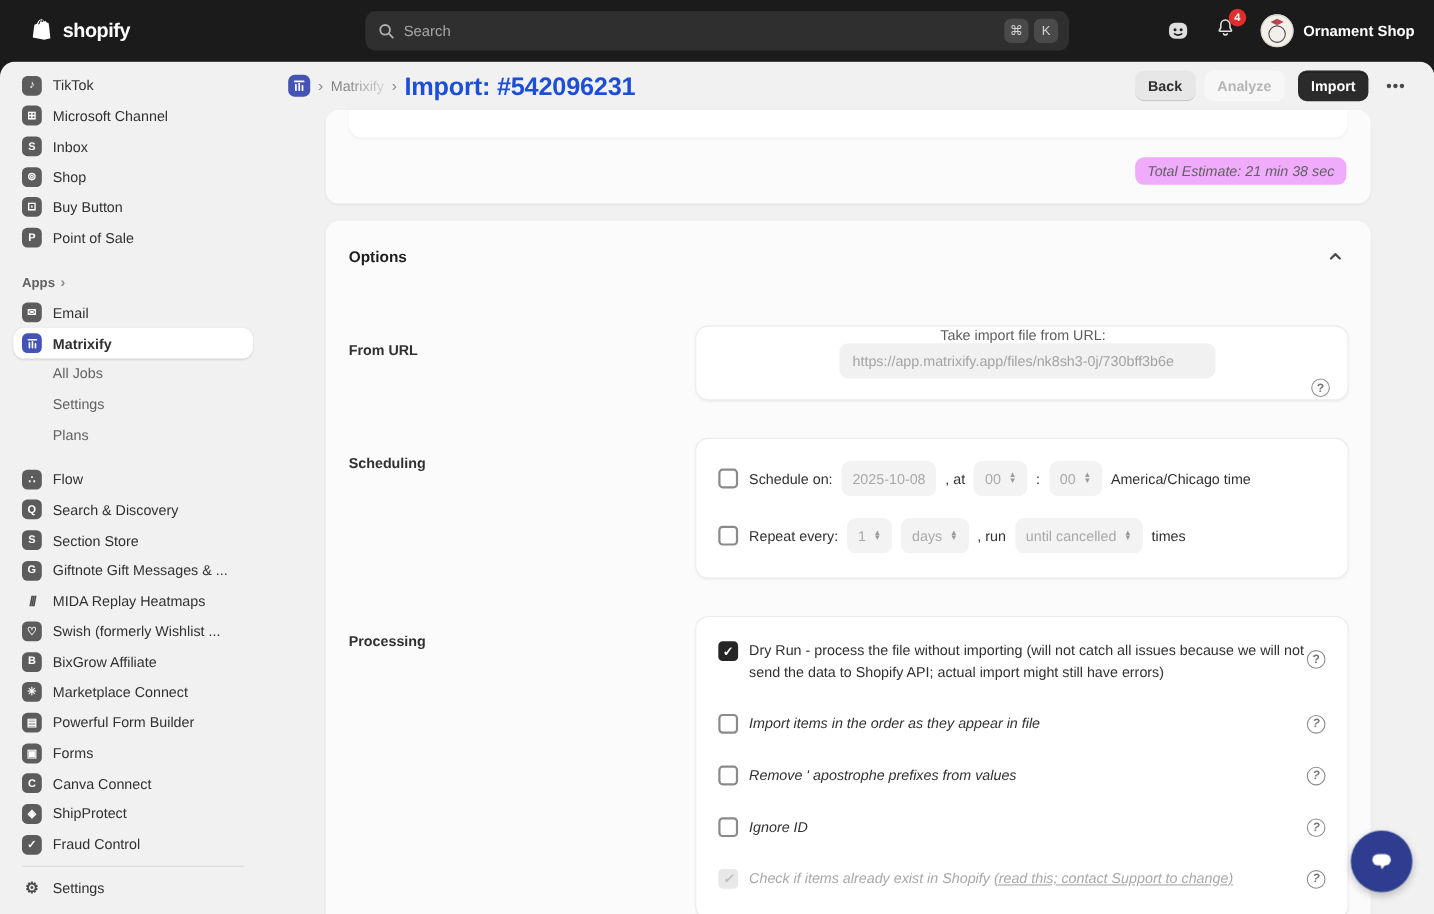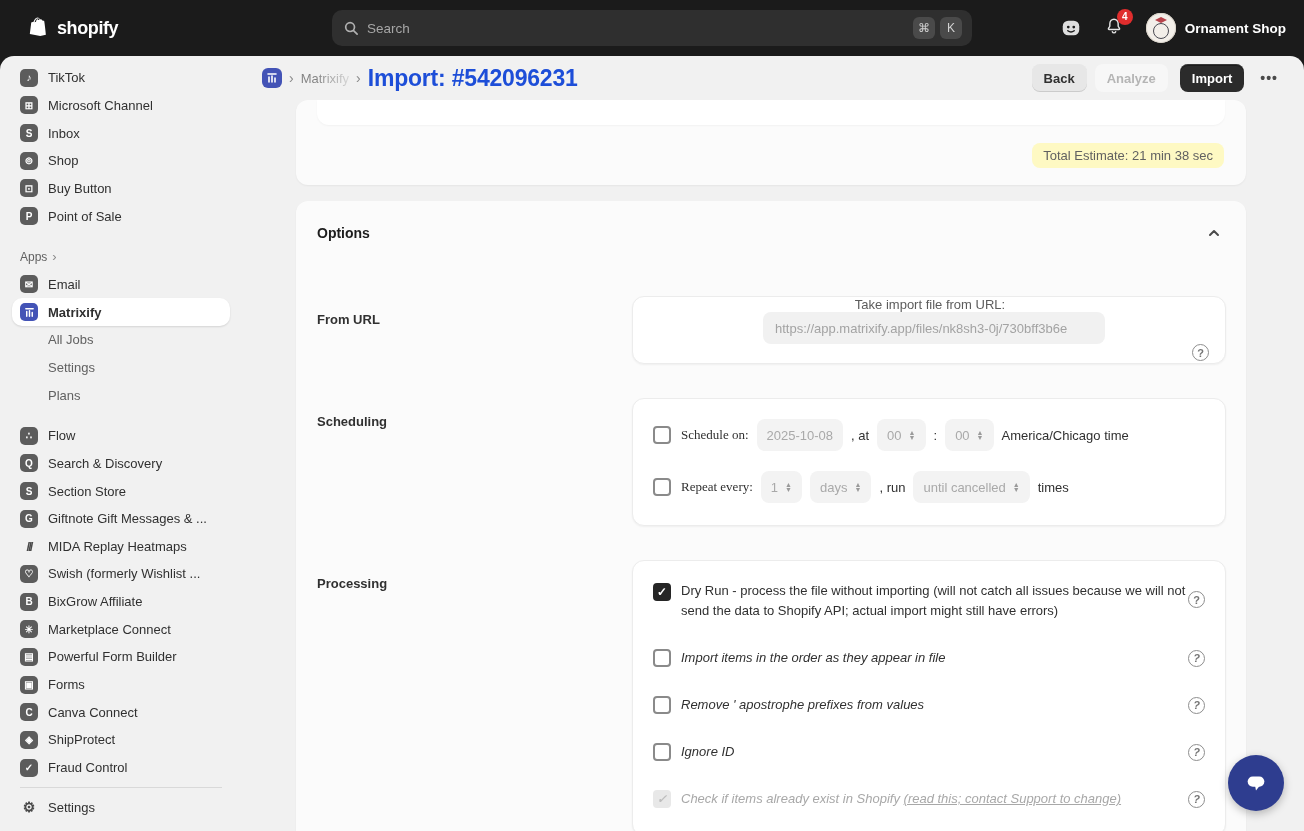--- a/index.html
+++ b/index.html
@@ -27,21 +27,21 @@
   
   .shell { height:775px; background:#f1f1f1; border-radius:14px 14px 0 0; display:flex; overflow:hidden; }
 
   
   .sidebar { width:240px; flex:none; padding:8px 10px 10px 12px; display:flex; flex-direction:column; overflow:hidden; }
   .nav-item { height:28px; display:flex; align-items:center; gap:10px; padding:0 8px; border-radius:10px; cursor:pointer; color:#303030; font-size:13px; font-weight:500; }
   .nav-item.selected { background:#fff; box-shadow:0 1px 2px rgba(0,0,0,0.12); font-weight:600; }
   .nav-item .ibox { width:18px; height:18px; border-radius:5px; background:#5c5c5c; color:#fff; font-size:10px; display:flex; align-items:center; justify-content:center; flex:none; font-weight:700; }
   .nav-item .ibare { width:18px; text-align:center; color:#4a4a4a; font-size:13px; font-weight:800; flex:none; letter-spacing:-2px; }
   .nav-sub { height:28px; display:flex; align-items:center; padding-left:36px; color:#616161; font-size:13px; font-weight:500; border-radius:10px; cursor:pointer; }
-  .apps-header { height:28px; display:flex; align-items:center; gap:5px; padding:0 8px; color:#616161; font-size:12px; font-weight:400; cursor:pointer; }
+  .apps-header { height:28px; display:flex; align-items:center; gap:5px; padding:0 8px; color:#616161; font-size:12px; font-weight:700; cursor:pointer; }
   .apps-header .chev { color:#8a8a8a; font-size:13px; }
   .gap14 { height:13px; flex:none; }
   .side-divider { height:1px; background:#d9d9d9; margin:6px 8px 5px; }
   .micon { background:#4353b6 !important; }
 
   
   .main { flex:1; position:relative; overflow:hidden; }
   .page-header { height:44px; display:flex; align-items:center; padding:0 18px 0 22px; }
   .crumb-icon { width:20px; height:20px; border-radius:6px; background:#4353b6; display:flex; align-items:center; justify-content:center; flex:none; }
   .crumb-sep { color:#8a8a8a; font-size:14px; margin:0 7px; }
@@ -51,21 +51,21 @@
   .btn { height:28px; padding:0 12px; border-radius:8px; font-size:13px; font-weight:600; display:flex; align-items:center; cursor:pointer; border:none; font-family:inherit; }
   .btn-default { background:#e7e7e7; color:#303030; box-shadow:0 -1px 0 rgba(0,0,0,0.12) inset; }
   .btn-disabled { background:#f7f7f7; color:#b5b5b5; cursor:default; }
   .btn-primary { background:#2b2b2b; color:#fff; box-shadow:0 2px 0 rgba(0,0,0,0.35) inset, 0 1px 0 rgba(255,255,255,0.2) inset; margin-left:4px;}
   .btn-more { background:transparent; color:#4a4a4a; font-size:14px; letter-spacing:1px; padding:0 8px; }
 
   .content { padding-left:56px; }
   .card { width:950px; background:#fbfbfb; border-radius:12px; box-shadow:0 1px 2px rgba(0,0,0,0.05); }
   .estimate-card { height:85px; position:relative; overflow:hidden; }
   .estimate-card .cut-white { position:absolute; top:0; left:21px; right:21px; height:25px; background:#fff; border-radius:0 0 12px 12px; box-shadow:0 1px 2px rgba(0,0,0,0.04); }
-  .estimate-pill { position:absolute; right:22px; bottom:17px; background:#fef9c3; border-radius:8px; padding:5px 11px; font-size:13px; color:#616161; }
+  .estimate-pill { position:absolute; right:22px; bottom:17px; background:#f0abfc; border-radius:8px; padding:5px 11px; font-size:13px; color:#616161;font-style:italic; }
 
   .options-card { margin-top:16px; min-height:450px; padding:20px 20px 30px 21px; }
   .options-title-row { display:flex; align-items:center; justify-content:space-between; }
   .options-title { font-size:14px; font-weight:700; color:#1d1d1d; }
   .collapse-btn { width:24px; height:24px; display:flex; align-items:center; justify-content:center; cursor:pointer; color:#4a4a4a; }
 
   .opt-row { display:flex; margin-top:34px; }
   .opt-row.first { margin-top:51px; }
   .opt-label-col { width:315px; flex:none; padding-top:14px; }
   .opt-label { font-size:13px; font-weight:700; color:#303030;text-align:center; }
@@ -76,21 +76,21 @@
   .url-input { width:342px; height:32px; background:#f1f1f1; border:none; border-radius:8px; margin-left:8px; padding:0 12px; font-size:13px; font-family:inherit; color:#7a7a7a; outline:none; }
   .url-input::placeholder { color:#a3a3a3; }
   .help { width:17px; height:17px; border-radius:50%; border:1.5px solid #8e8e8e; color:#757575; font-size:11px; font-weight:700; display:flex; align-items:center; justify-content:center; flex:none; margin-left:auto; cursor:pointer; }
 
   .sched-box { padding:20px 20px 22px; }
   .sched-row { display:flex; align-items:center; font-size:13px; color:#303030; }
   .sched-row + .sched-row { margin-top:20px; }
   .cb { width:18px; height:18px; border:2px solid #8a8a8a; border-radius:4px; background:#fff; flex:none; cursor:pointer; }
   .cb.checked { background:#262626; border-color:#262626; color:#fff; display:flex; align-items:center; justify-content:center; font-size:12px; font-weight:700; }
   .cb.dis-checked { background:#e8e8e8; border-color:#e8e8e8; color:#bdbdbd; display:flex; align-items:center; justify-content:center; font-size:12px; font-weight:700; cursor:default; }
-  .cb-label { margin-left:10px;font-family:Liberation Serif, serif; }
+  .cb-label { margin-left:10px; }
   .pill { display:inline-flex; align-items:center; background:#f3f3f3; border-radius:8px; height:32px; padding:0 10px; color:#a9a9a9; font-size:13px; cursor:default; }
   .pill .arrows { display:flex; flex-direction:column; margin-left:7px; line-height:5px; font-size:7px; color:#9a9a9a; }
   .m8 { margin:3px 8px; } .ml8 { margin-left:8px; }
 
   .proc-box { padding:20px 20px 26px; }
   .proc-row { display:flex; align-items:flex-start; }
   .proc-row + .proc-row { margin-top:27px; }
   .proc-text { font-size:13px; color:#303030; line-height:20px; margin-left:10px; width:505px; }
   .proc-row.single { align-items:center;font-style:italic; }
   .proc-row.single .help { align-self:center; }

